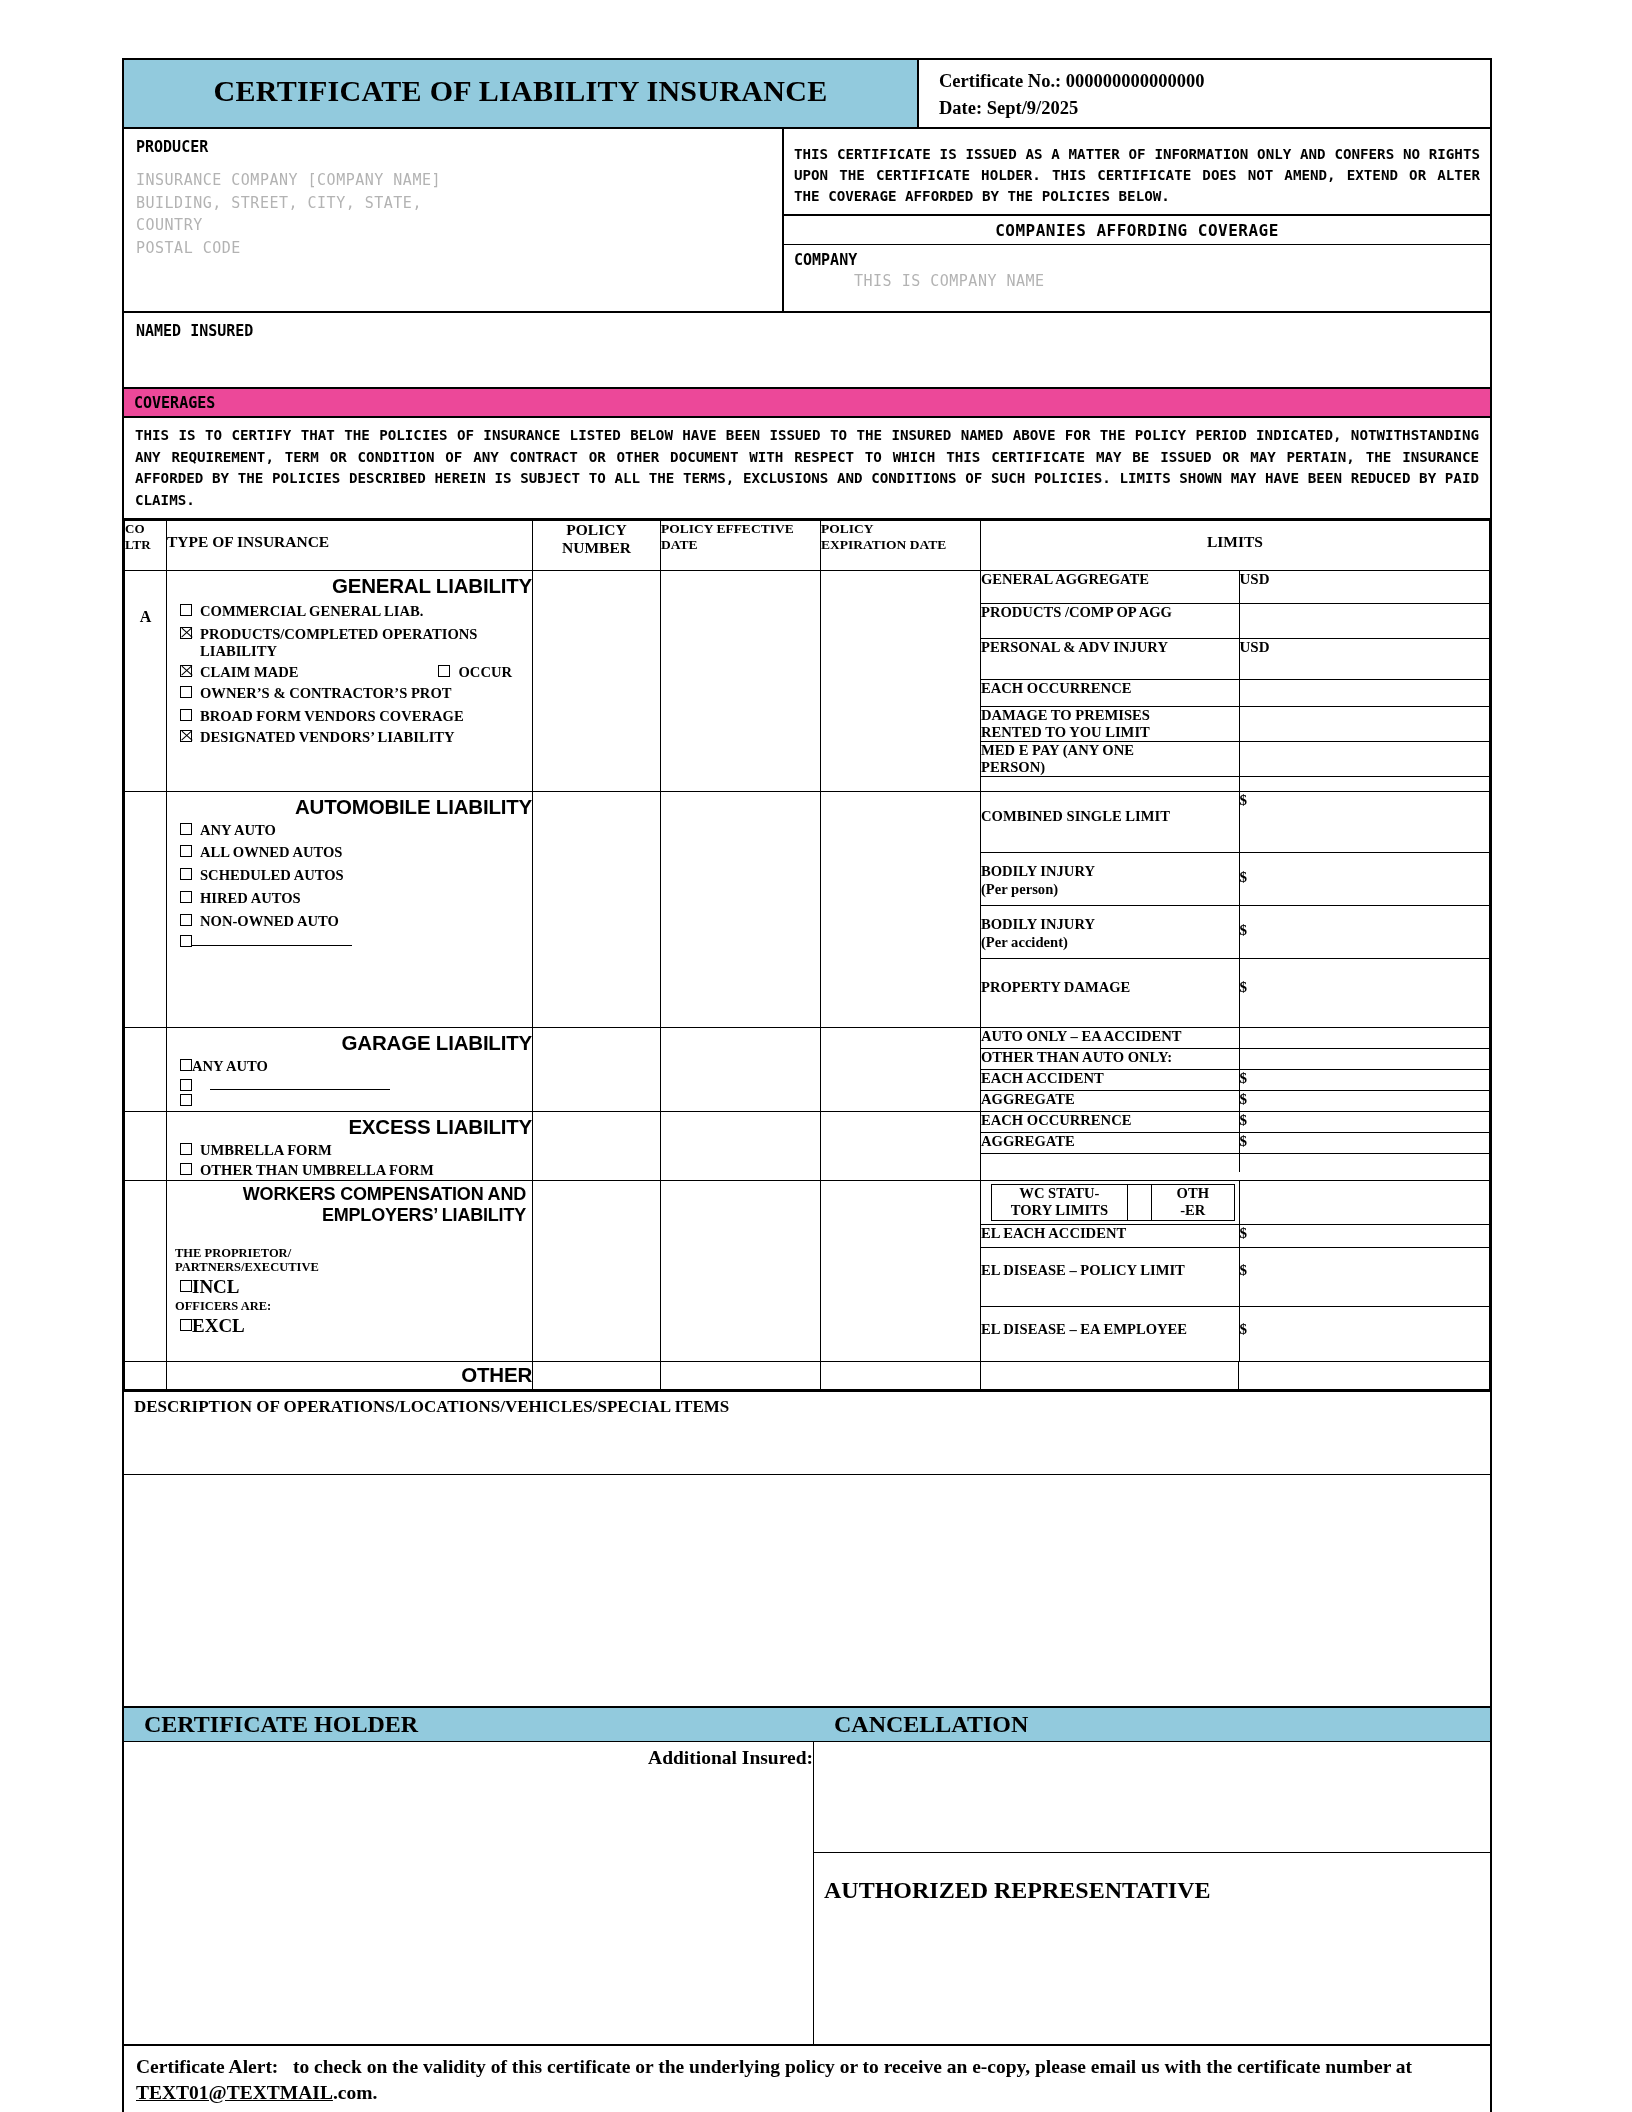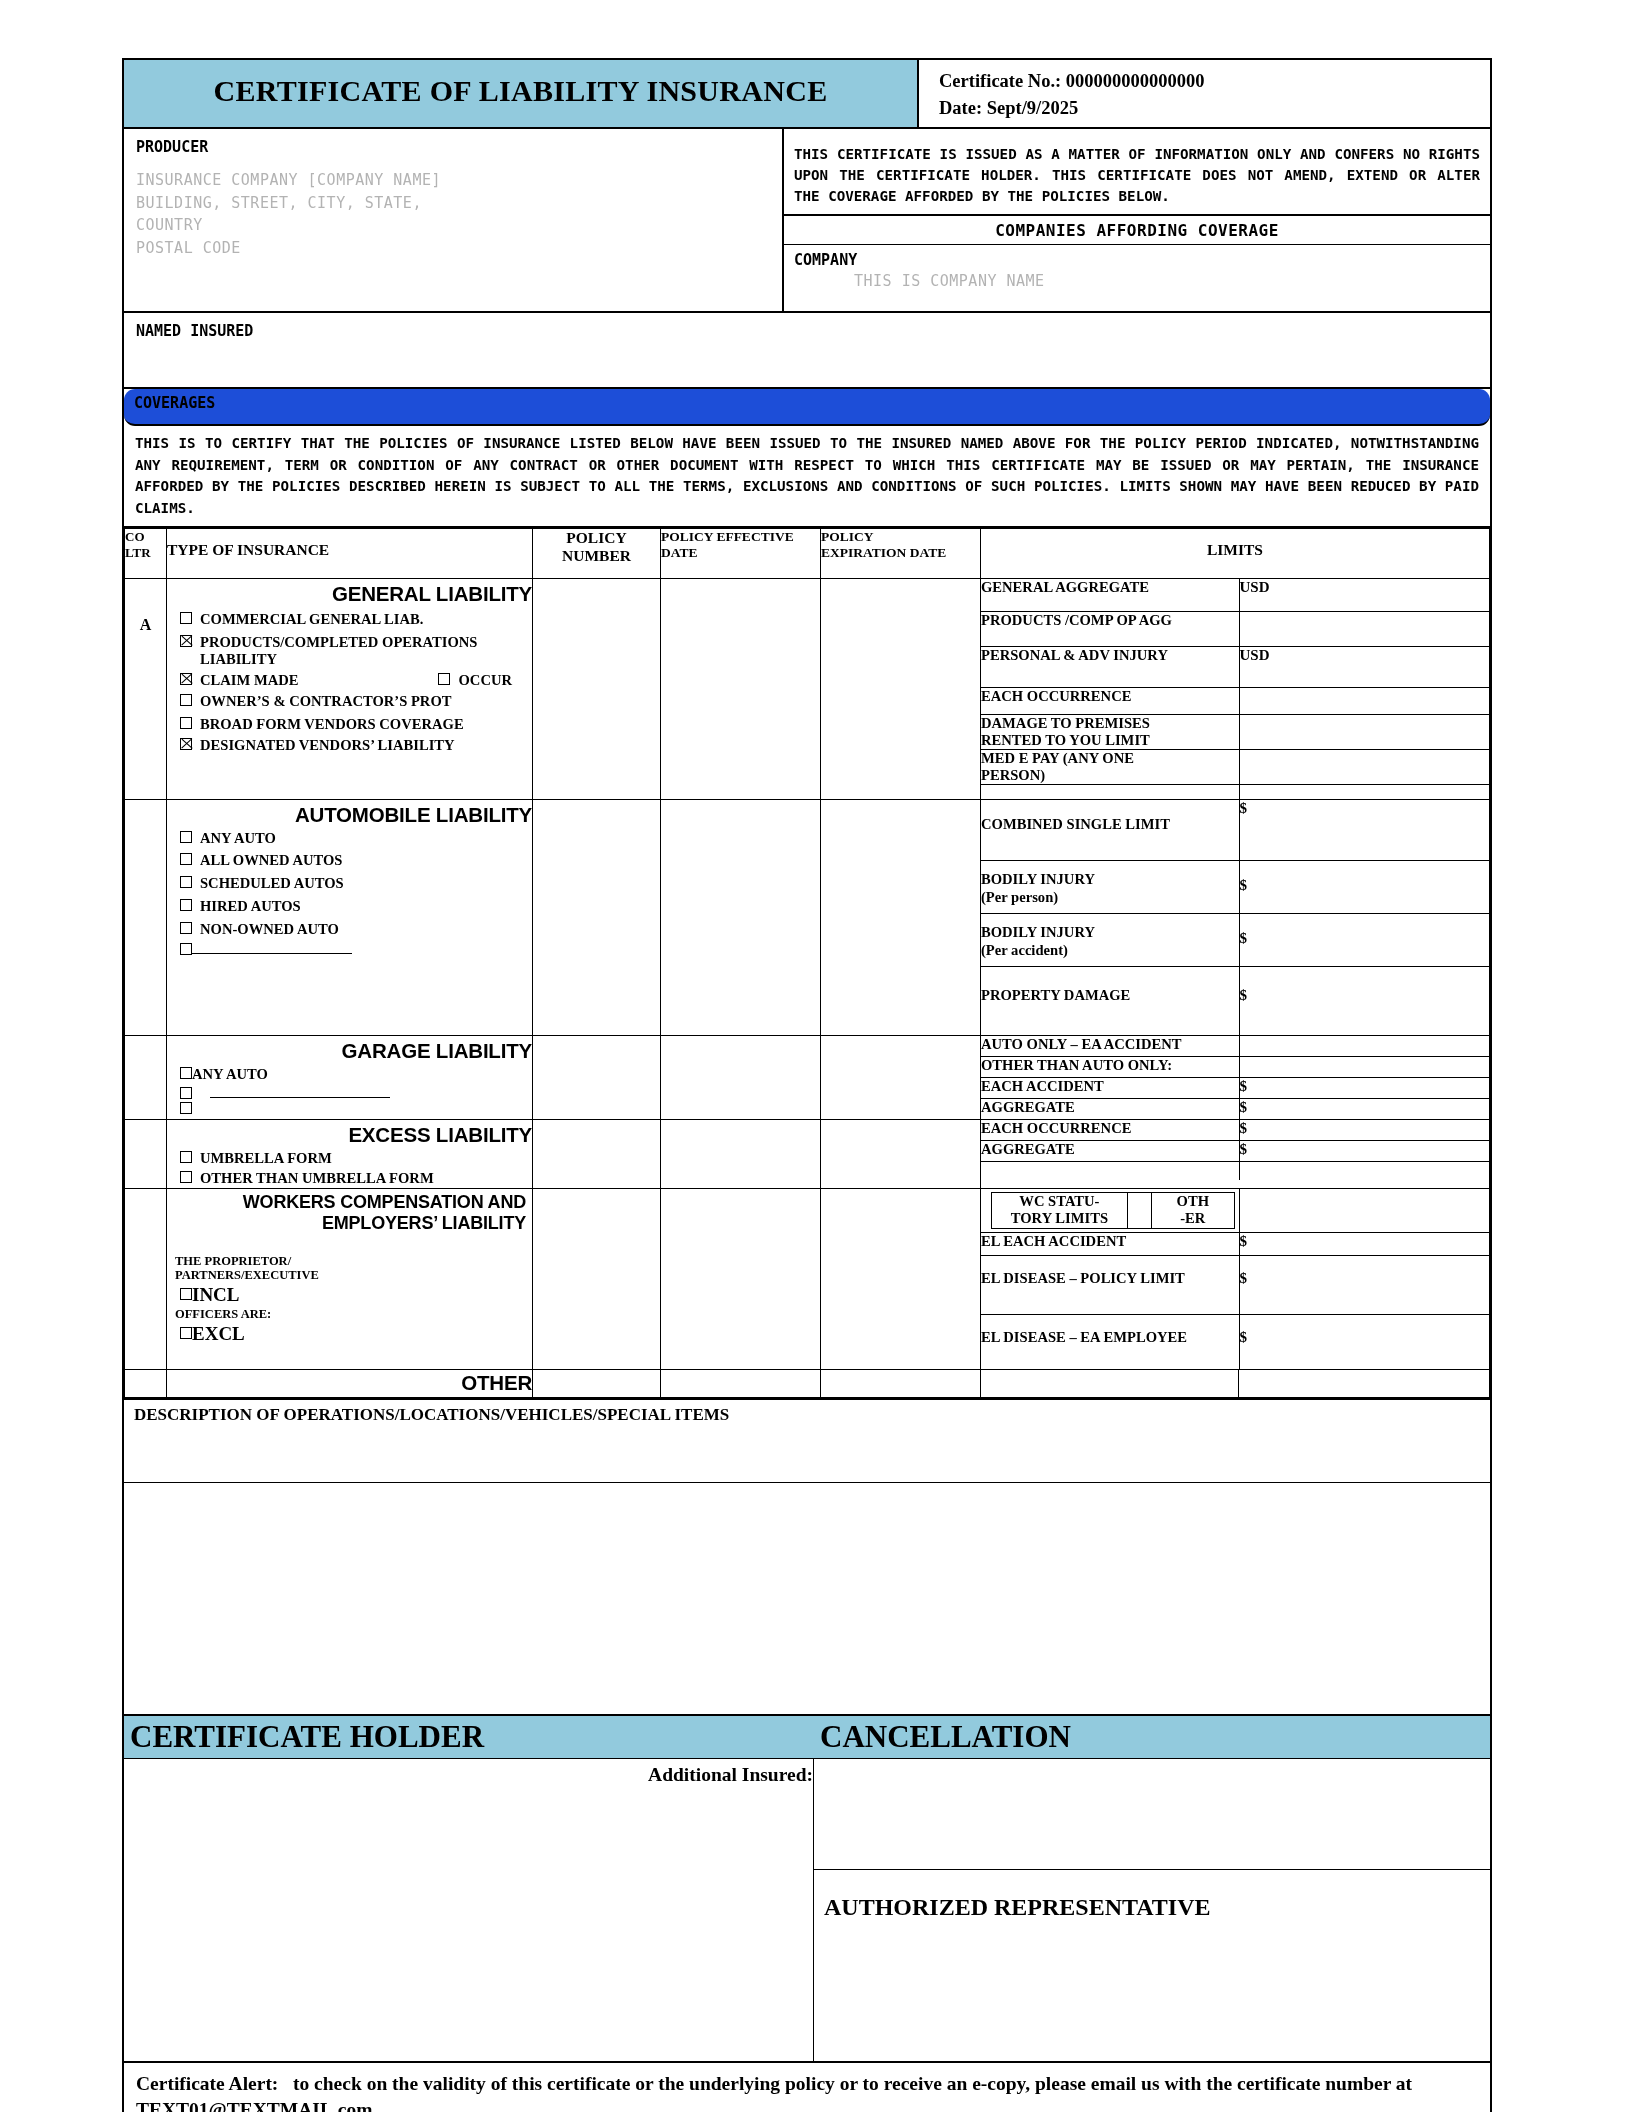--- a/index.html
+++ b/index.html
@@ -99,27 +99,26 @@
     border-top: 2.5px solid #000;
     border-bottom: 2.5px solid #000;
     padding: 9px 0 0 12px;
     height: 78px;
     box-sizing: border-box;
   }
   .named .lbl { font-family: "DejaVu Sans Mono", monospace; font-weight: bold; font-size: 15px; }
 
   
   .cov-band {
-    background: #1d4ed8;
+    background: #ec4899;
     font-family: "DejaVu Sans Mono", monospace;
     font-weight: bold;
     font-size: 15px;
-    padding: 5px 0 12px 10px;
+    padding: 5px 0 4px 10px;
     border-bottom: 2.5px solid #000;
-    border-radius: 11px;
   }
   .cov-text {
     font-family: "DejaVu Sans Mono", monospace;
     font-weight: bold;
     font-size: 14.2px;
     line-height: 1.52;
     text-align: justify;
     padding: 7px 11px 6px 11px;
     border-bottom: 2.5px solid #000;
   }
@@ -243,22 +242,22 @@
   
   .foot-band {
     display: flex;
     background: #92cadd;
     border-top: 2.5px solid #000;
     border-bottom: 1.6px solid #000;
   }
   .foot-band .l, .foot-band .r {
     font-family: "Liberation Serif", serif;
     font-weight: bold;
-    font-size: 31px;
-    padding: 3px 0 3px 6px;
+    font-size: 24px;
+    padding: 3px 0 3px 20px;
     box-sizing: border-box;
   }
   .foot-band .l { flex: 0 0 690px; }
   .foot-band .r { flex: 1 1 auto; }
 
   .foot-body { display: flex; }
   .holder-col {
     flex: 0 0 690px;
     border-right: 1.6px solid #000;
     box-sizing: border-box;

